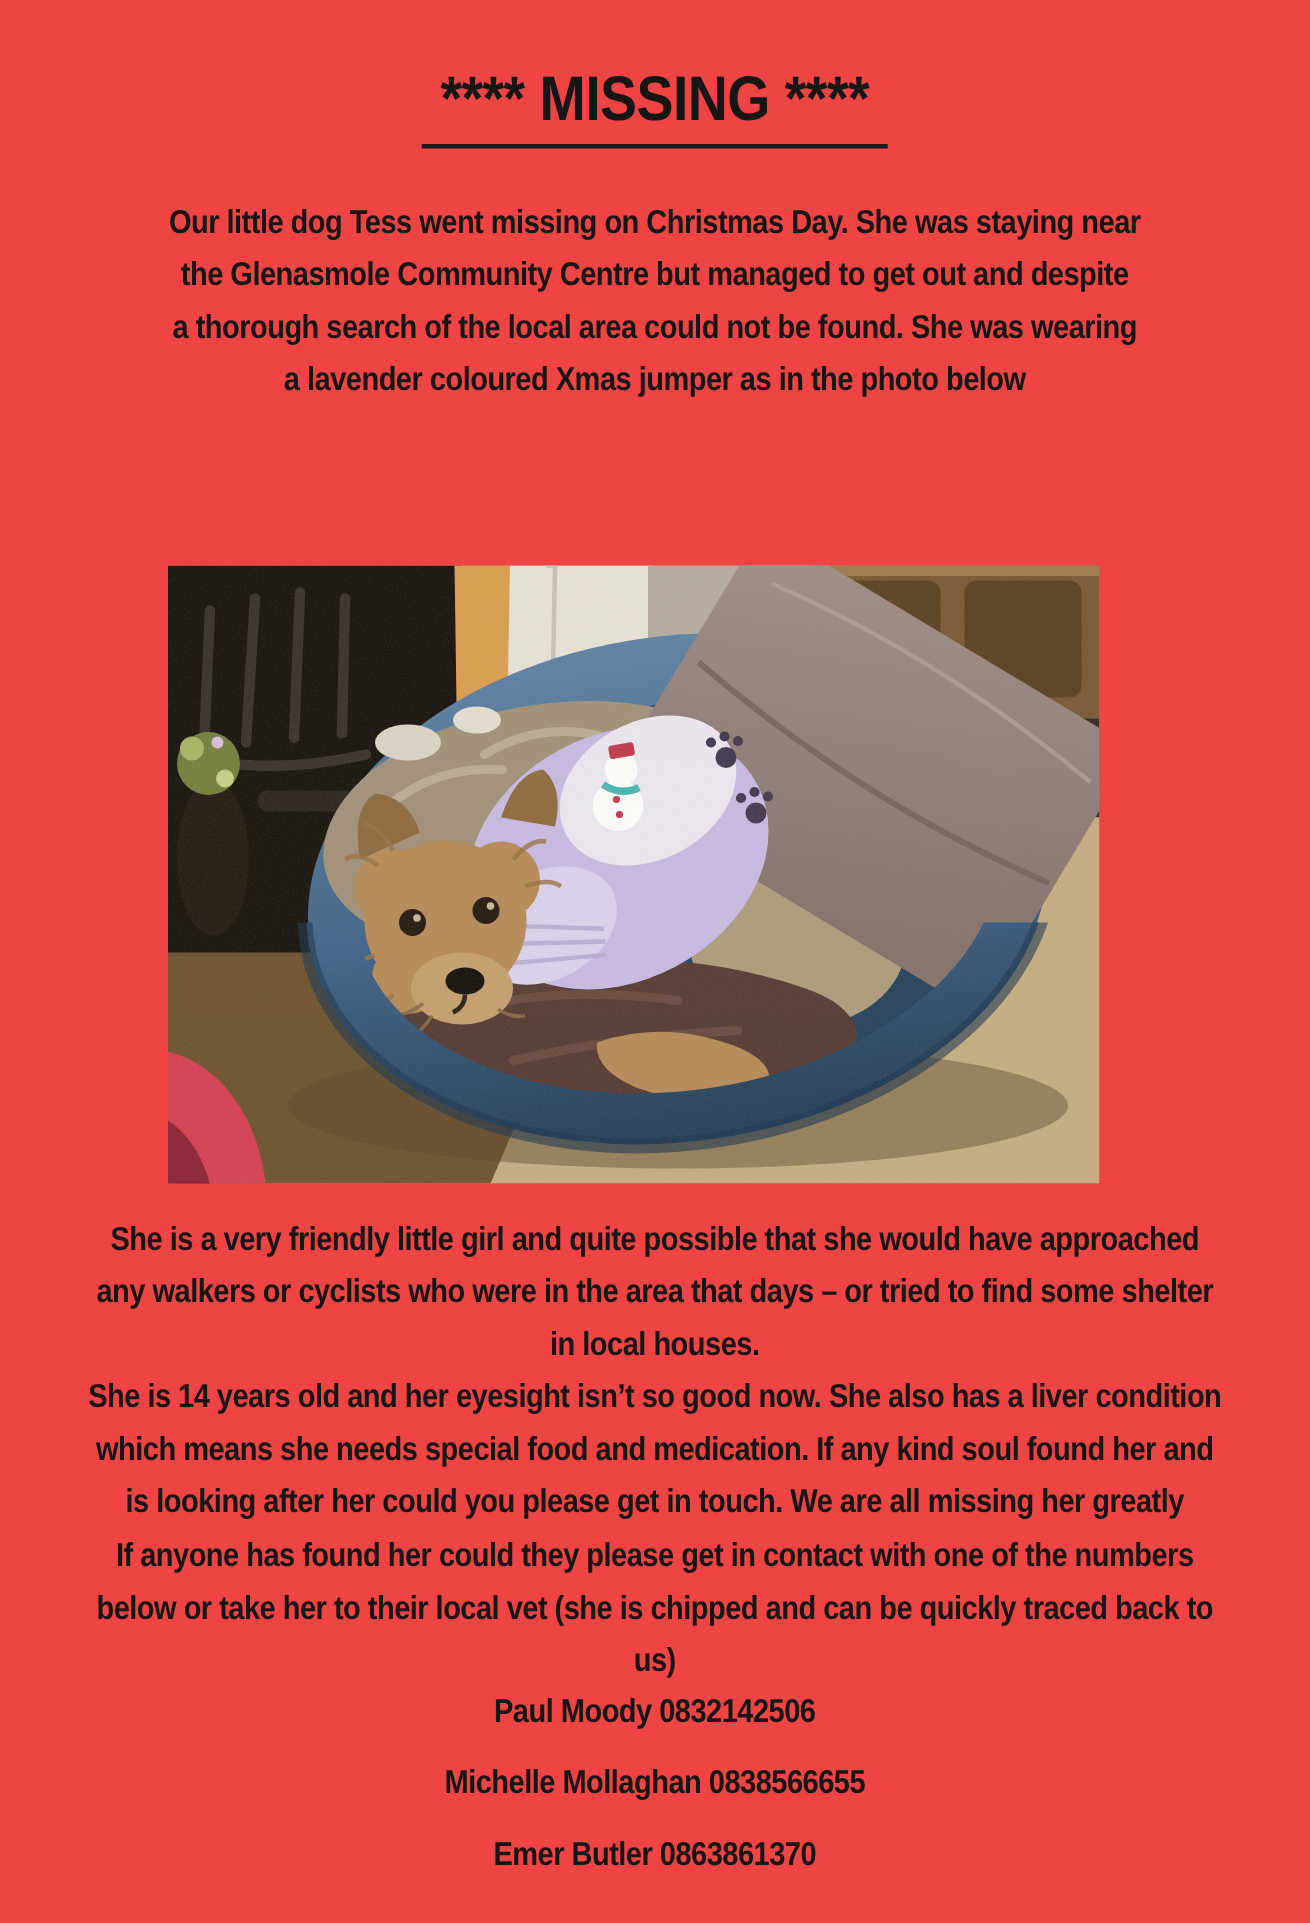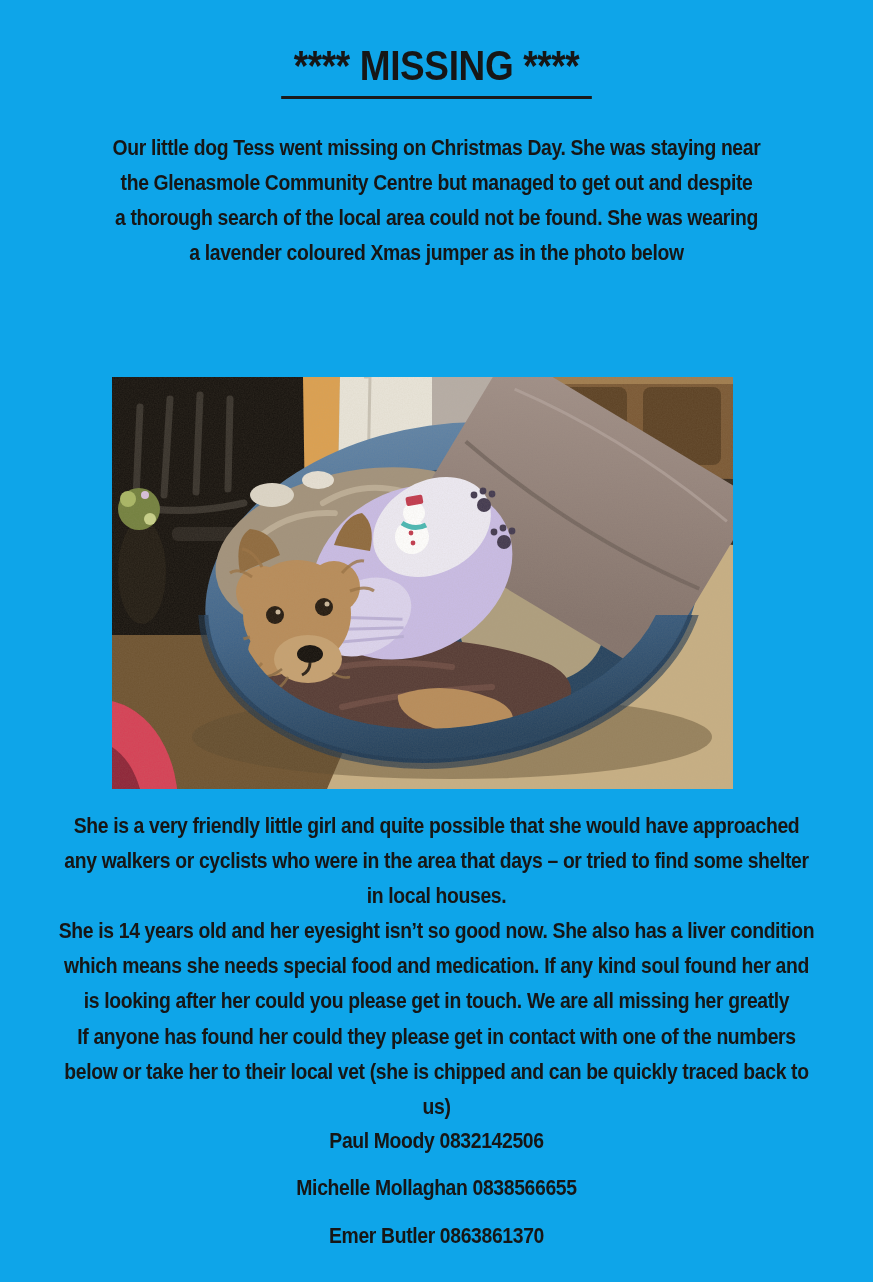--- a/index.html
+++ b/index.html
@@ -1,17 +1,17 @@
 <!DOCTYPE html>
 <html style="--carpet-beige: #c7af84; --carpet-dark: #6e5331; --bed-blue-light: #5e82a6; --bed-blue: #3e6389; --bed-blue-dark: #24415d; --cushion-mauve-light: #a2918a; --cushion-mauve: #84736c; --jumper-lavender: #c9bce6; --jumper-collar: #dcd4ef; --blanket-tan: #a2927c; --blanket-maroon: #563b35; --dog-tan: #b88c5a; --red-bed: #d64056; --wall-orange: #dca050; --wood-brown: #7b5935; --text-black: #161616;"><head>
 <meta charset="utf-8">
 <style>
   html,body{margin:0;padding:0;background:#ffffff;}
   .page{
-    position:relative;width:873px;height:1282px;background:#0ea5e9;overflow:hidden;
+    position:relative;width:873px;height:1282px;background:#ef4444;overflow:hidden;
     font-family:"Liberation Sans",sans-serif;font-weight:bold;color:var(--text-black,#161616);
   }
   .tblock{
     position:absolute;left:0;width:100%;text-align:center;
     transform:scaleX(0.88);transform-origin:50% 0;letter-spacing:-0.4px;
   }
   .title{top:40px;font-size:42px;line-height:52px;}
   .title .u{display:inline-block;border-bottom:3px solid #1a1a1a;padding:0 14px 4px;}
   .para{font-size:22px;line-height:35px;}
   .para .line{white-space:nowrap;}

